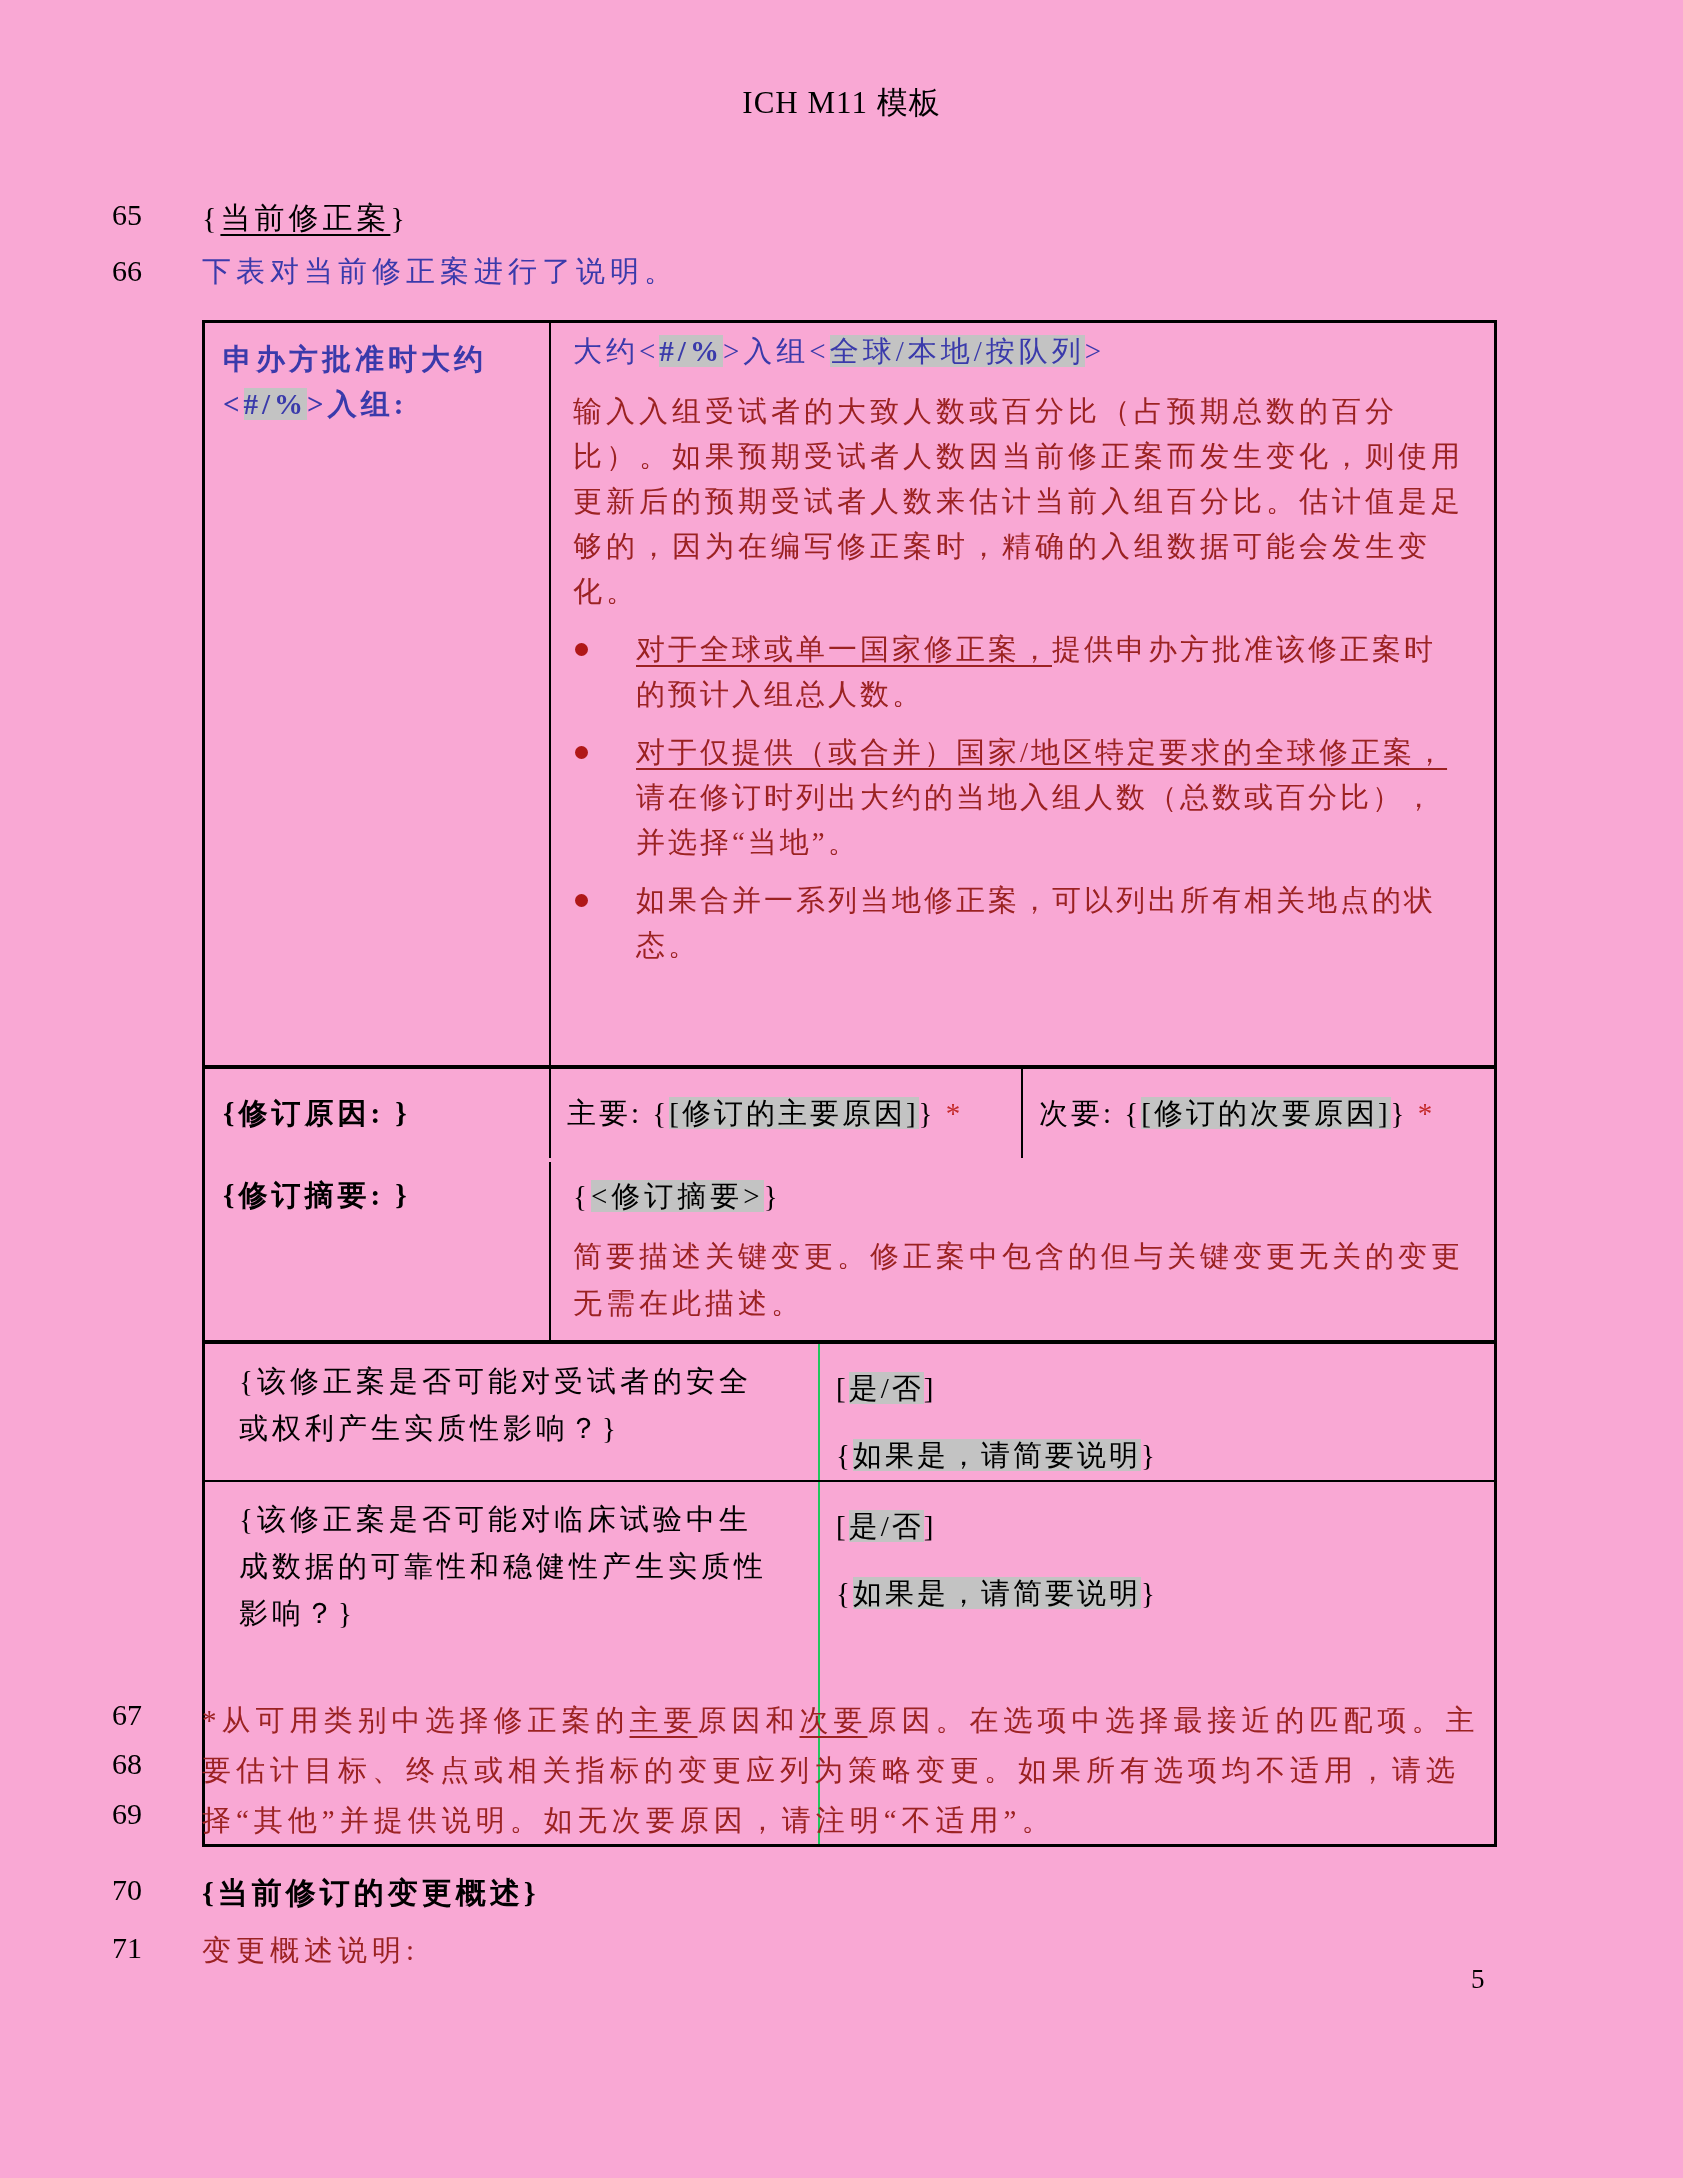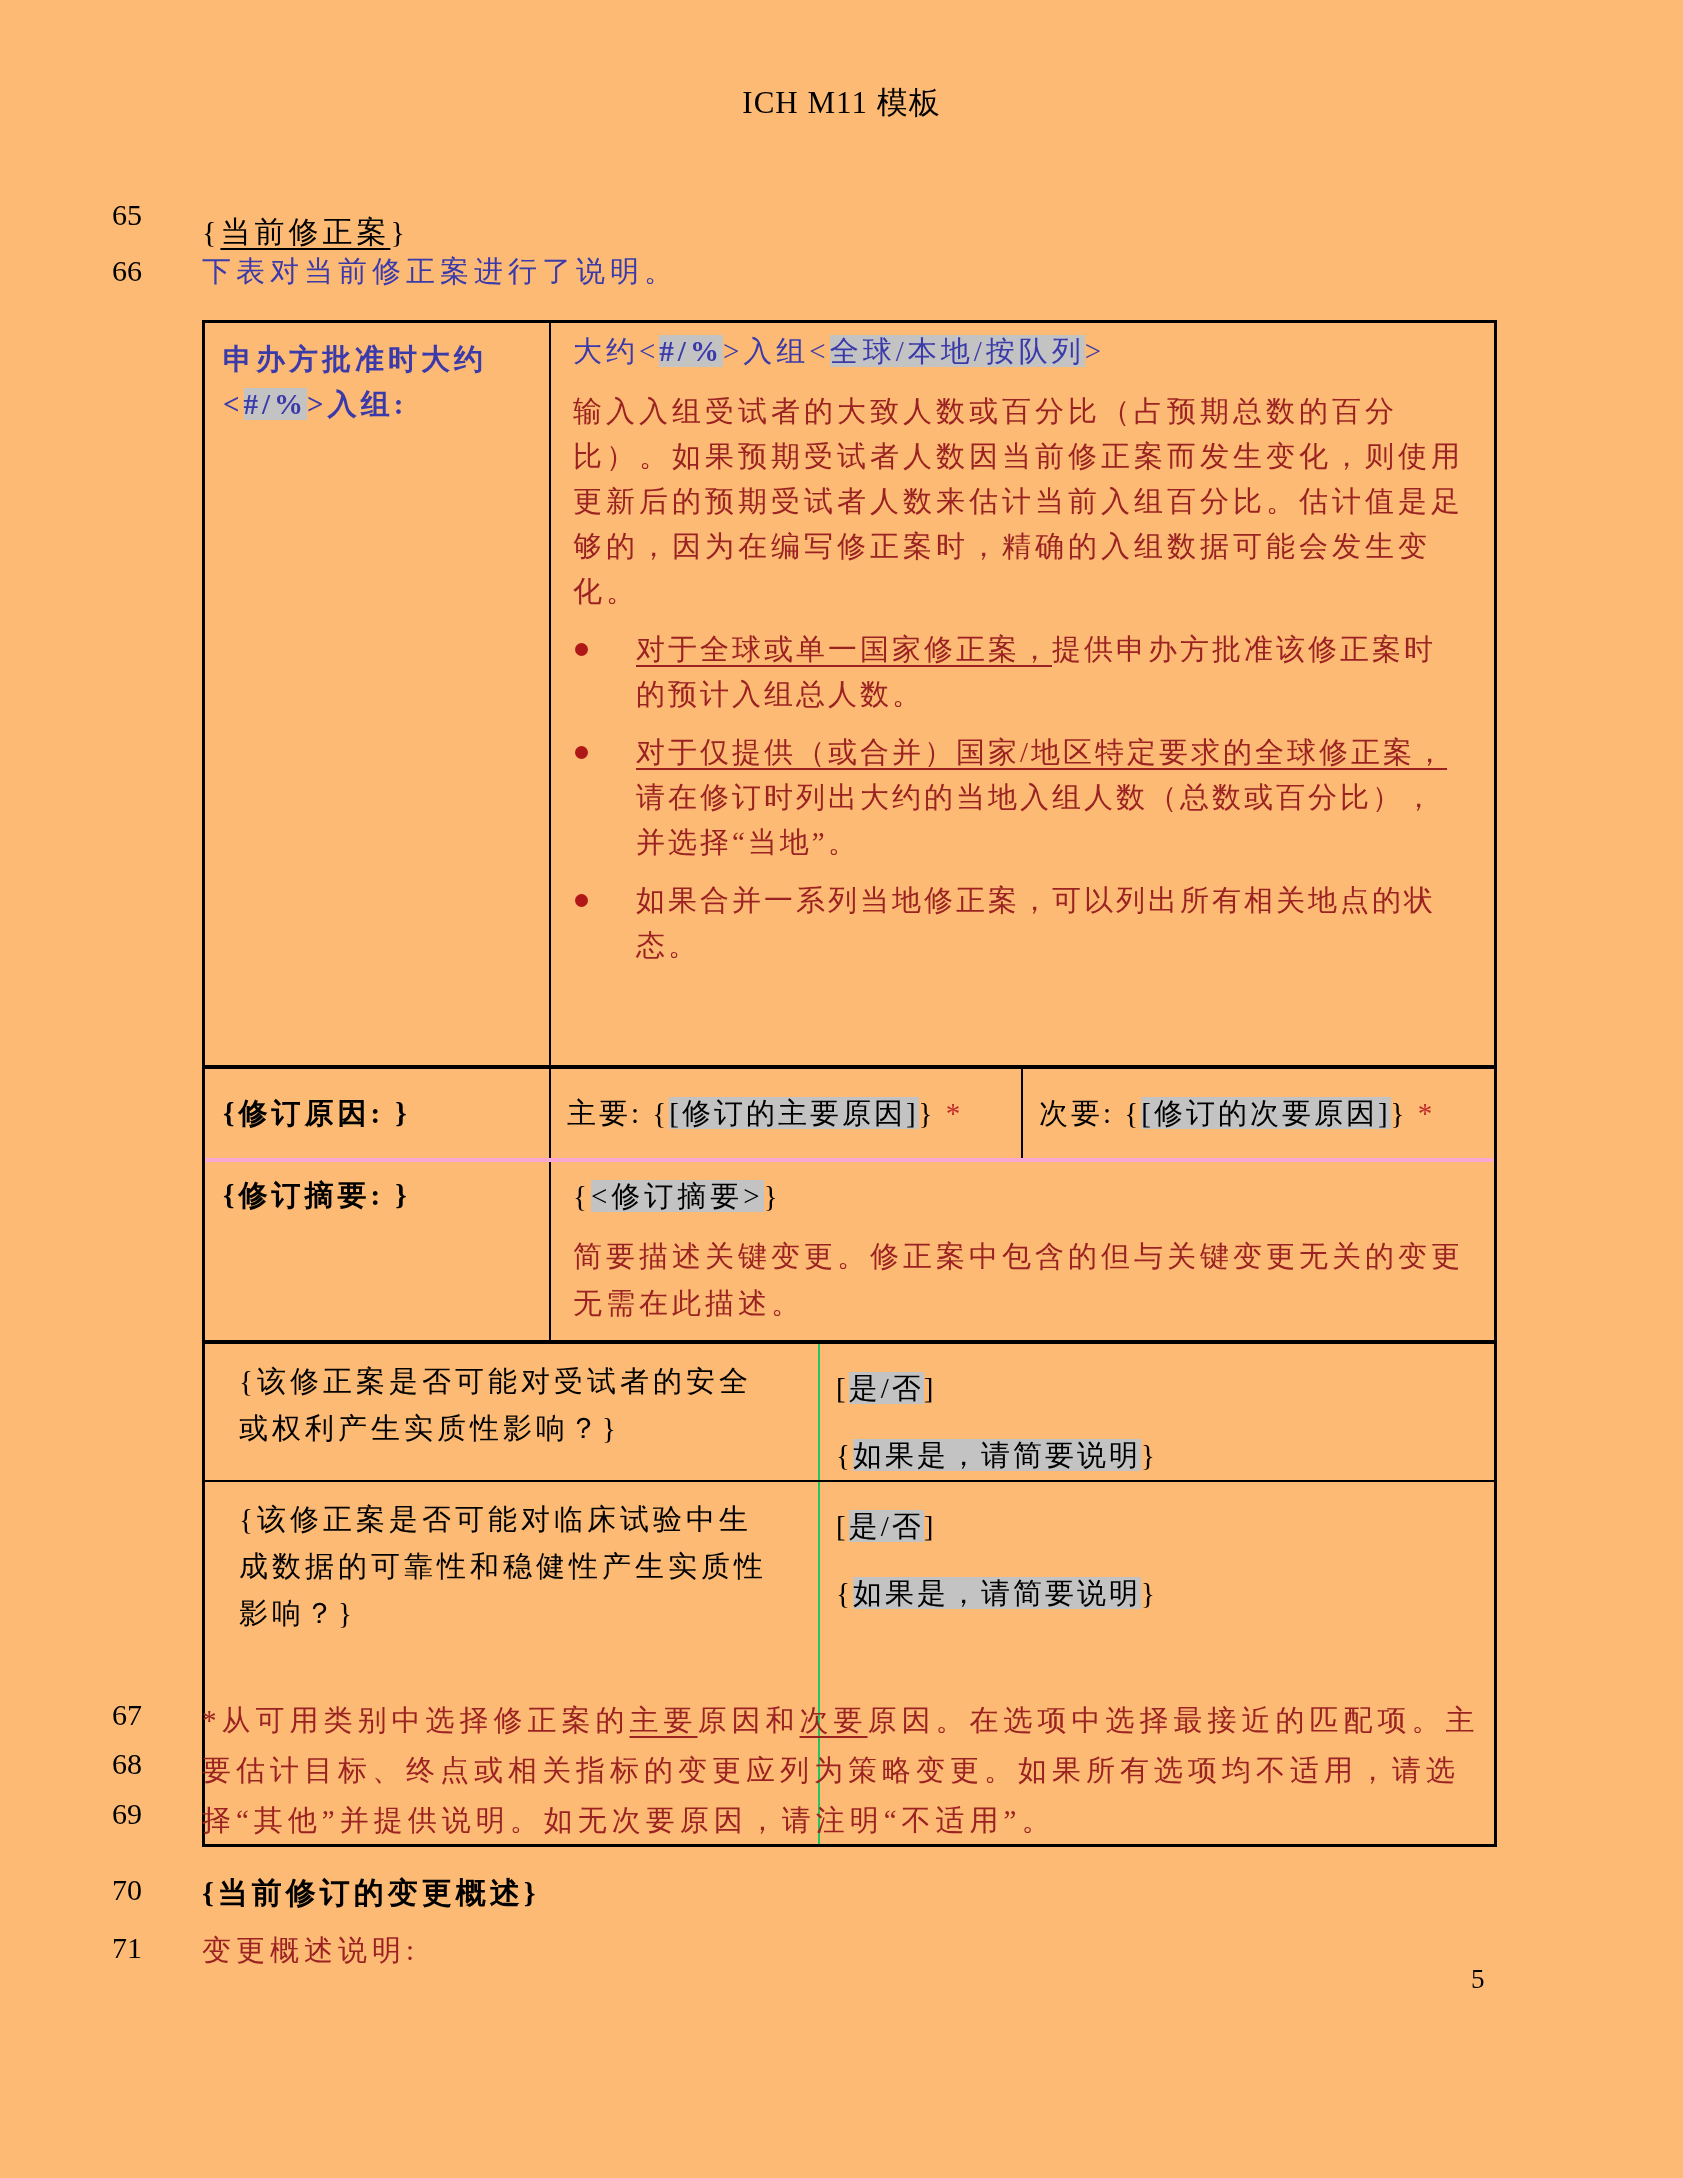--- a/index.html
+++ b/index.html
@@ -1,25 +1,25 @@
 <!DOCTYPE html>
 <html><head>
 <meta charset="utf-8">
 <style>
   html,body{margin:0;padding:0;background:#fff;}
-  .page{position:relative;width:1683px;height:2178px;background:#fdba74;overflow:hidden;
+  .page{position:relative;width:1683px;height:2178px;background:#f9a8d4;overflow:hidden;
         font-family:"Liberation Serif","DejaVu Serif",serif;color:#000;}
   .abs{position:absolute;}
   .title{top:82px;left:0;width:100%;text-align:center;font-size:31px;letter-spacing:1px;}
   .gnum{left:112px;font-size:30px;}
   .blue{color:#3A3AAB;}
   .hl{background:#C3C3C3;}
   .b{font-weight:bold;}
   .u{text-decoration:underline;text-underline-offset:6px;text-decoration-thickness:2px;}
-  .l65{left:202px;top:212px;font-size:30px;letter-spacing:4px;}
+  .l65{left:202px;top:198px;font-size:30px;letter-spacing:4px;}
   .l66{left:202px;top:252px;font-size:29px;letter-spacing:5px;}
 
   
   .tbl{left:202px;top:320px;width:1295px;height:1527px;border:3px solid #000;
        box-sizing:border-box;display:flex;flex-direction:column;font-size:29px;}
   .row{display:flex;box-sizing:border-box;}
   .r1{height:746px;border-bottom:4px solid #000;}
   .r2{height:93px;border-bottom:4px solid #f9a8d4;}
   .r3{height:182px;border-bottom:4px solid #000;}
   .r4{height:138px;border-bottom:2px solid #000;}

